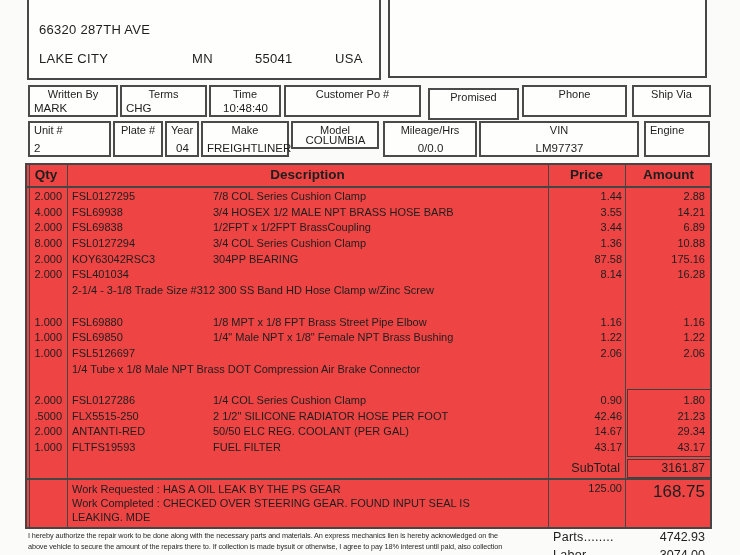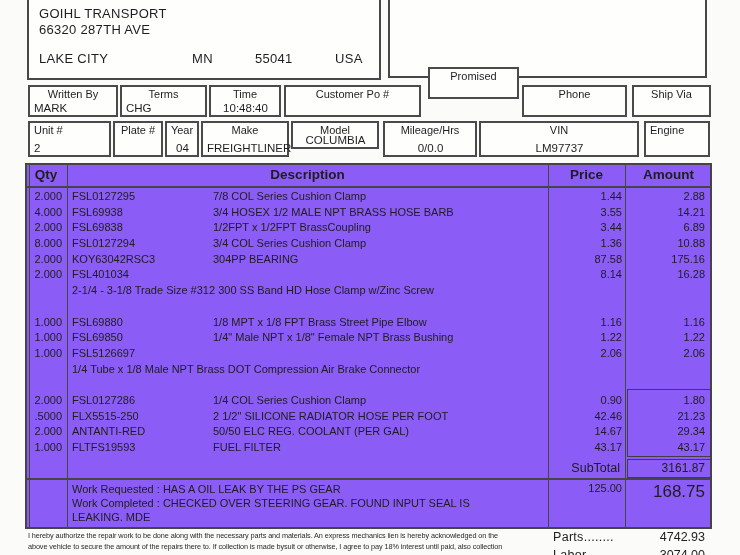--- a/index.html
+++ b/index.html
@@ -14,21 +14,21 @@
   .addr-line{position:absolute;left:10px;top:28px;font-size:13px;letter-spacing:.3px;}
   .addr-city{position:absolute;top:57px;font-size:13px;letter-spacing:.3px;}
   
   .fbox{position:absolute;background:#fefefd;border:2px solid #4a4a4a;box-sizing:border-box;}
   .fbox .lbl{position:absolute;top:1px;left:0;right:0;font-size:11px;white-space:nowrap;}
   .fbox .val{position:absolute;bottom:1px;left:4px;right:3px;font-size:11.5px;white-space:nowrap;}
   .al-left{text-align:left;padding-left:4px;}
   .al-center{text-align:center;}
   .v-center{text-align:center;}
   
-  #items-table{position:absolute;left:25px;top:163px;width:687px;height:366px;background:#8b5cf6;}
+  #items-table{position:absolute;left:25px;top:163px;width:687px;height:366px;background:#ef4444;}
   .tline{position:absolute;background:#454545;}
   .th{position:absolute;top:2px;height:20px;line-height:20px;font-weight:bold;font-size:13.5px;text-align:center;}
   #rows{position:absolute;left:0;top:26px;right:0;}
   .trow{position:relative;height:15.7px;line-height:15.7px;font-size:11px;}
   .trow span{position:absolute;white-space:nowrap;}
   .c-qty{left:0;width:37px;text-align:right;}
   .c-part{left:47px;}
   .c-desc{left:188px;}
   .c-price{right:90px;}
   .c-amt{right:7px;}
@@ -44,21 +44,20 @@
   .work-amt{position:absolute;right:7px;top:319px;font-size:17px;}
   
   .legal{position:absolute;left:28px;width:515px;font-size:7.3px;line-height:10.5px;color:#2a2a2a;letter-spacing:-0.1px;}
   .tot-lbl{position:absolute;left:553px;font-size:12.5px;letter-spacing:.3px;}
   .tot-val{position:absolute;right:35px;font-size:12.5px;}
 </style>
 </head>
 <body>
 
 <div class="box" style="left:27px;top:-8px;width:354px;height:88px;">
-  <div class="addr-name">GOIHL TRANSPORT</div>
   <div class="addr-line">66320 287TH AVE</div>
   <div class="addr-city" style="left:10px;">LAKE CITY</div>
   <div class="addr-city" style="left:163px;">MN</div>
   <div class="addr-city" style="left:226px;">55041</div>
   <div class="addr-city" style="left:306px;">USA</div>
 </div>
 
 <div class="box" style="left:388px;top:-8px;width:319px;height:86px;"></div>
 
 <div id="info-row">
@@ -71,21 +70,21 @@
       <div class="val">CHG</div>
     </div>
     <div class="fbox" style="left: 209px; top: 85px; width: 72px; height: 32px;">
       <div class="lbl al-center">Time</div>
       <div class="val v-center">10:48:40</div>
     </div>
     <div class="fbox" style="left: 284px; top: 85px; width: 137px; height: 32px;">
       <div class="lbl al-center">Customer Po #</div>
       <div class="val"></div>
     </div>
-    <div class="fbox" style="left: 428px; top: 67px; width: 91px; height: 32px;">
+    <div class="fbox" style="left: 428px; top: 88px; width: 91px; height: 32px;">
       <div class="lbl al-center">Promised</div>
       <div class="val"></div>
     </div>
     <div class="fbox" style="left: 522px; top: 85px; width: 105px; height: 32px;">
       <div class="lbl al-center">Phone</div>
       <div class="val"></div>
     </div>
     <div class="fbox" style="left: 632px; top: 85px; width: 79px; height: 32px;">
       <div class="lbl al-center">Ship Via</div>
       <div class="val"></div>

